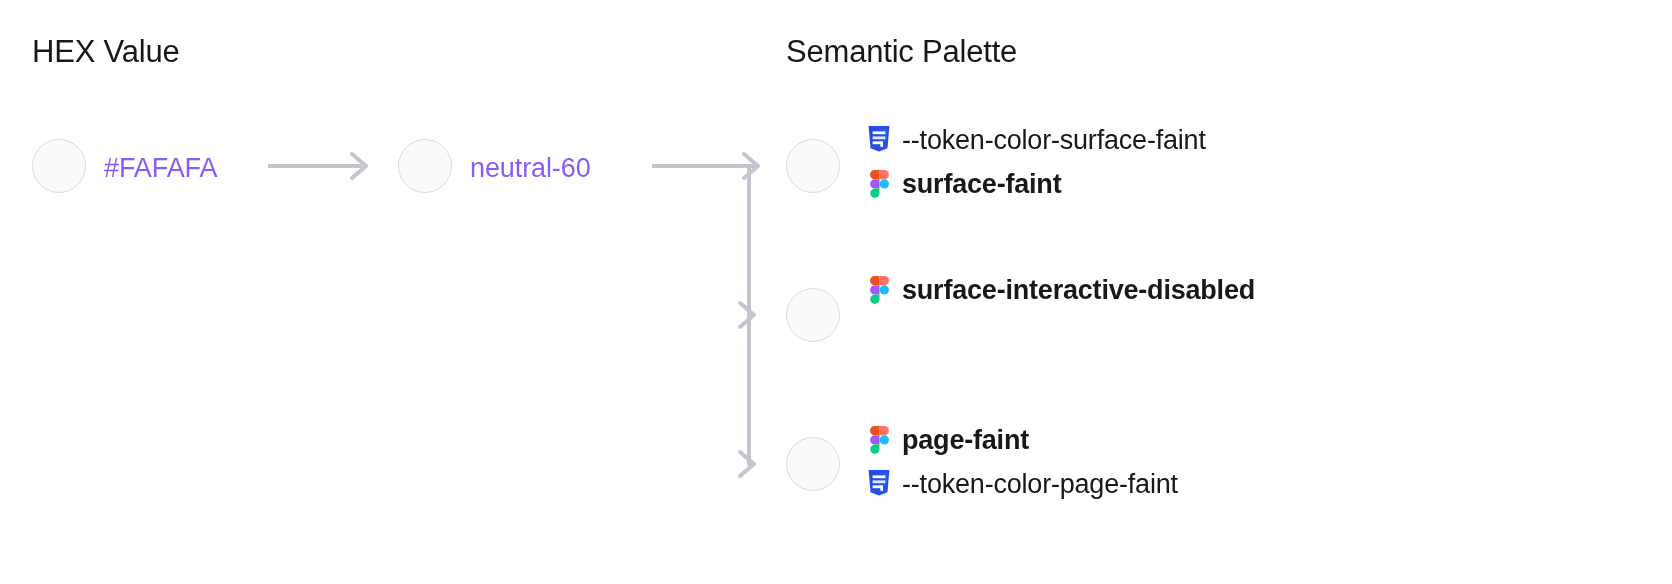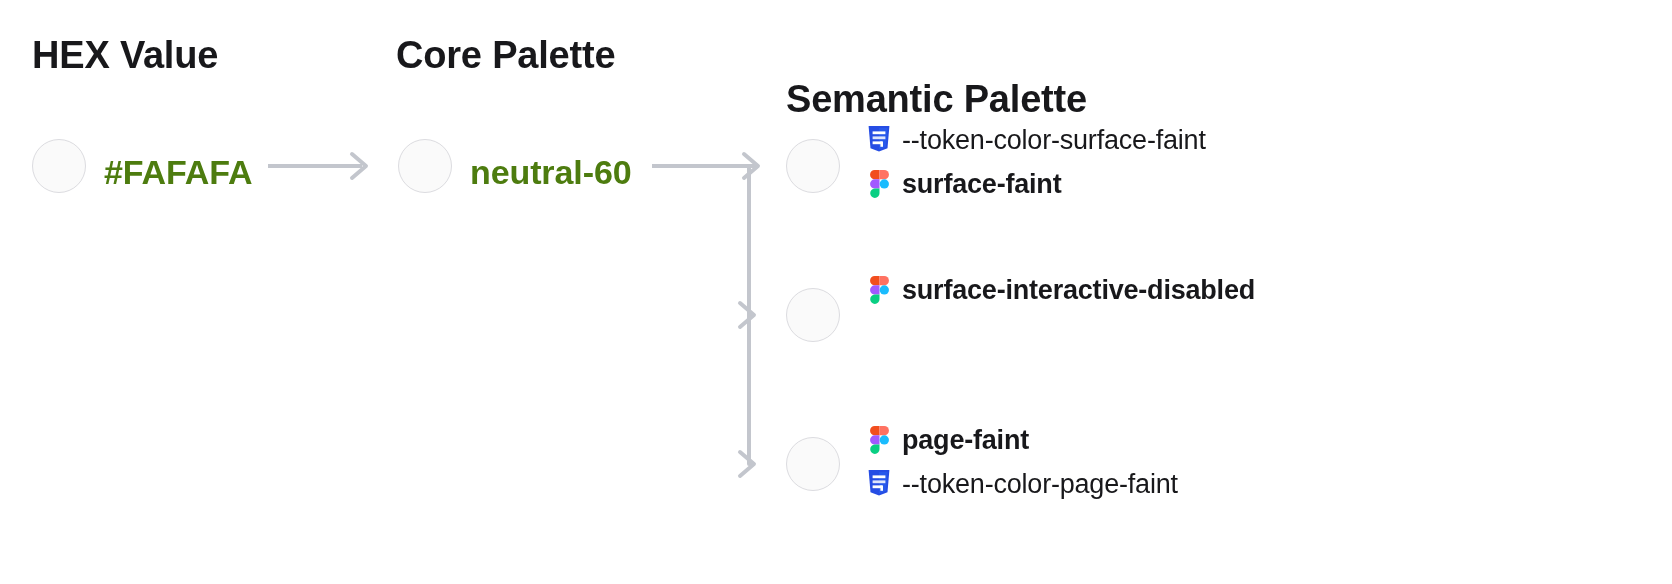--- a/index.html
+++ b/index.html
@@ -18,47 +18,47 @@
 
   .canvas {
     position: relative;
     width: 1672px;
     height: 584px;
   }
 
   
   .col-header {
     position: absolute;
-    font-size: 38px;
-    font-weight: 700;
+    font-size: 31px;
+    font-weight: 400;
     color: #18181b;
     letter-spacing: -0.2px;
     white-space: nowrap;
   }
   #hdr-hex   { left: 32px;  top: 34px; }
   #hdr-core  { left: 396px; top: 34px; }
-  #hdr-sem   { left: 786px; top: 34px; margin-top: 44px; }
+  #hdr-sem   { left: 786px; top: 34px; }
 
   
   .swatch {
     position: absolute;
     width: 54px;
     height: 54px;
     border-radius: 50%;
     background: #fafafa;
     border: 1px solid #dcdce0;
     box-sizing: border-box;
   }
 
   
   .value-label {
     position: absolute;
-    font-size: 34px;
-    font-weight: 700;
-    color: #4d7c0f;
+    font-size: 27px;
+    font-weight: 400;
+    color: #8b5cf6;
     white-space: nowrap;
     letter-spacing: -0.1px;
   }
 
   
   .connectors {
     position: absolute;
     left: 0;
     top: 0;
     width: 1672px;
@@ -96,21 +96,20 @@
   }
   .icon-slot svg { display: block; }
 </style>
 </head>
 <body>
 
 <div class="canvas">
 
   <div class="col-header" id="hdr-hex">HEX Value</div>
 
-  <div class="col-header" id="hdr-core">Core Palette</div>
 
   <div class="col-header" id="hdr-sem">Semantic Palette</div>
 
   <svg class="connectors" viewBox="0 0 1672 584" width="1672" height="584">
 
     <g>
       <line x1="268" y1="166" x2="362" y2="166" stroke="#C3C6CD" stroke-width="4" stroke-linecap="butt"></line>
       <polyline points="352,154 366,166 352,178" fill="none" stroke="#C3C6CD" stroke-width="4" stroke-linecap="round" stroke-linejoin="round"></polyline>
     </g>
 

